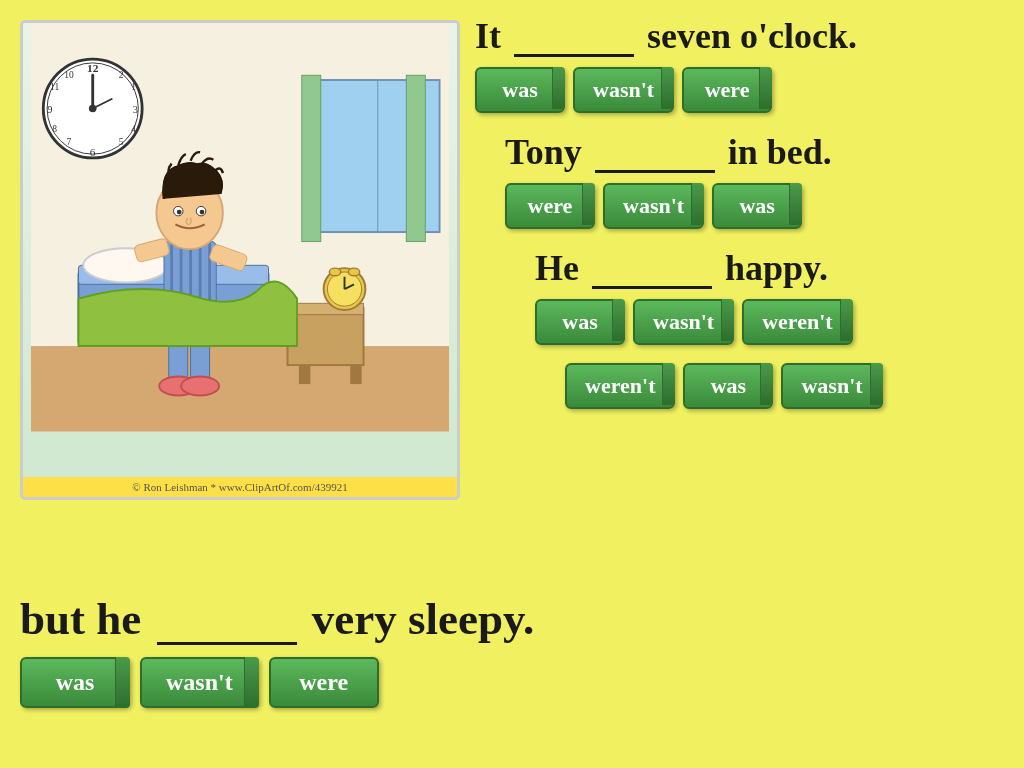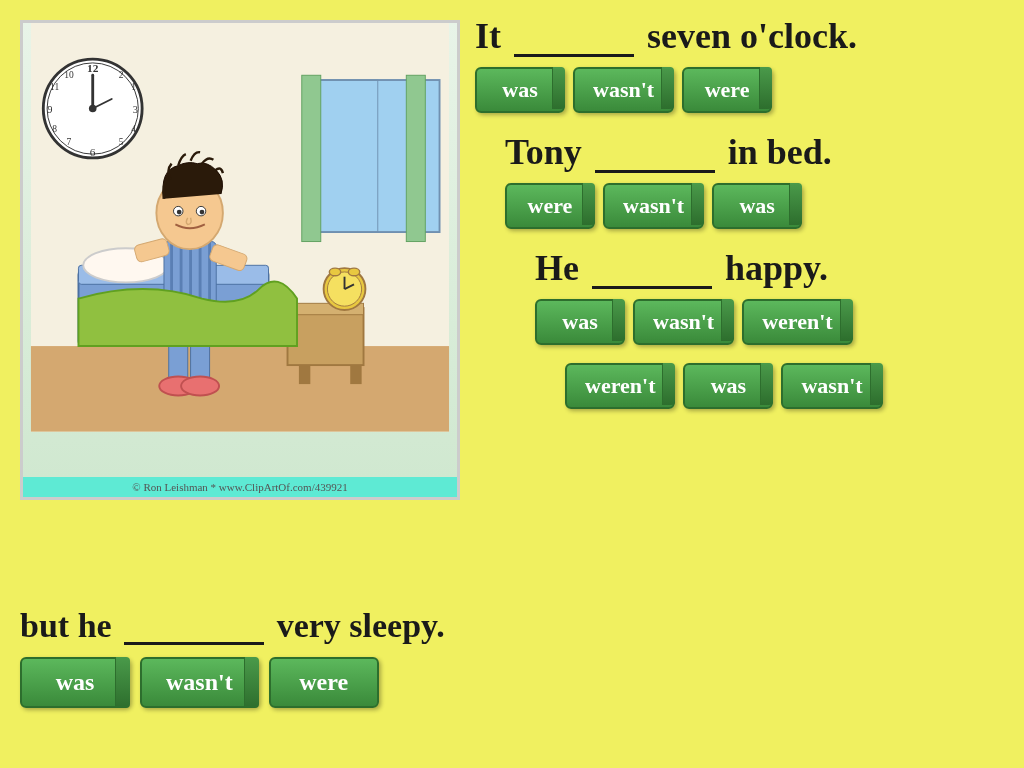--- a/index.html
+++ b/index.html
@@ -20,23 +20,23 @@
       padding: 20px;
     }
 
     
     .image-area {
       position: absolute;
       left: 20px;
       top: 20px;
       width: 440px;
       height: 480px;
-      background: #5eead4;
+      background: #fde047;
       border: 3px solid #ccc;
-      border-radius: 0;
+      border-radius: 5px;
       display: flex;
       align-items: center;
       justify-content: center;
       flex-direction: column;
       overflow: hidden;
     }
 
     .cartoon-scene {
       width: 100%;
       height: 100%;
@@ -121,21 +121,21 @@
 
     
     .bottom-section {
       position: absolute;
       bottom: 60px;
       left: 20px;
       right: 20px;
     }
 
     .bottom-sentence {
-      font-size: 34px;
+      font-size: 45px;
       font-weight: bold;
       color: #1a1a1a;
       margin-bottom: 12px;
     }
 
     .bottom-options {
       display: flex;
       gap: 10px;
     }
 

